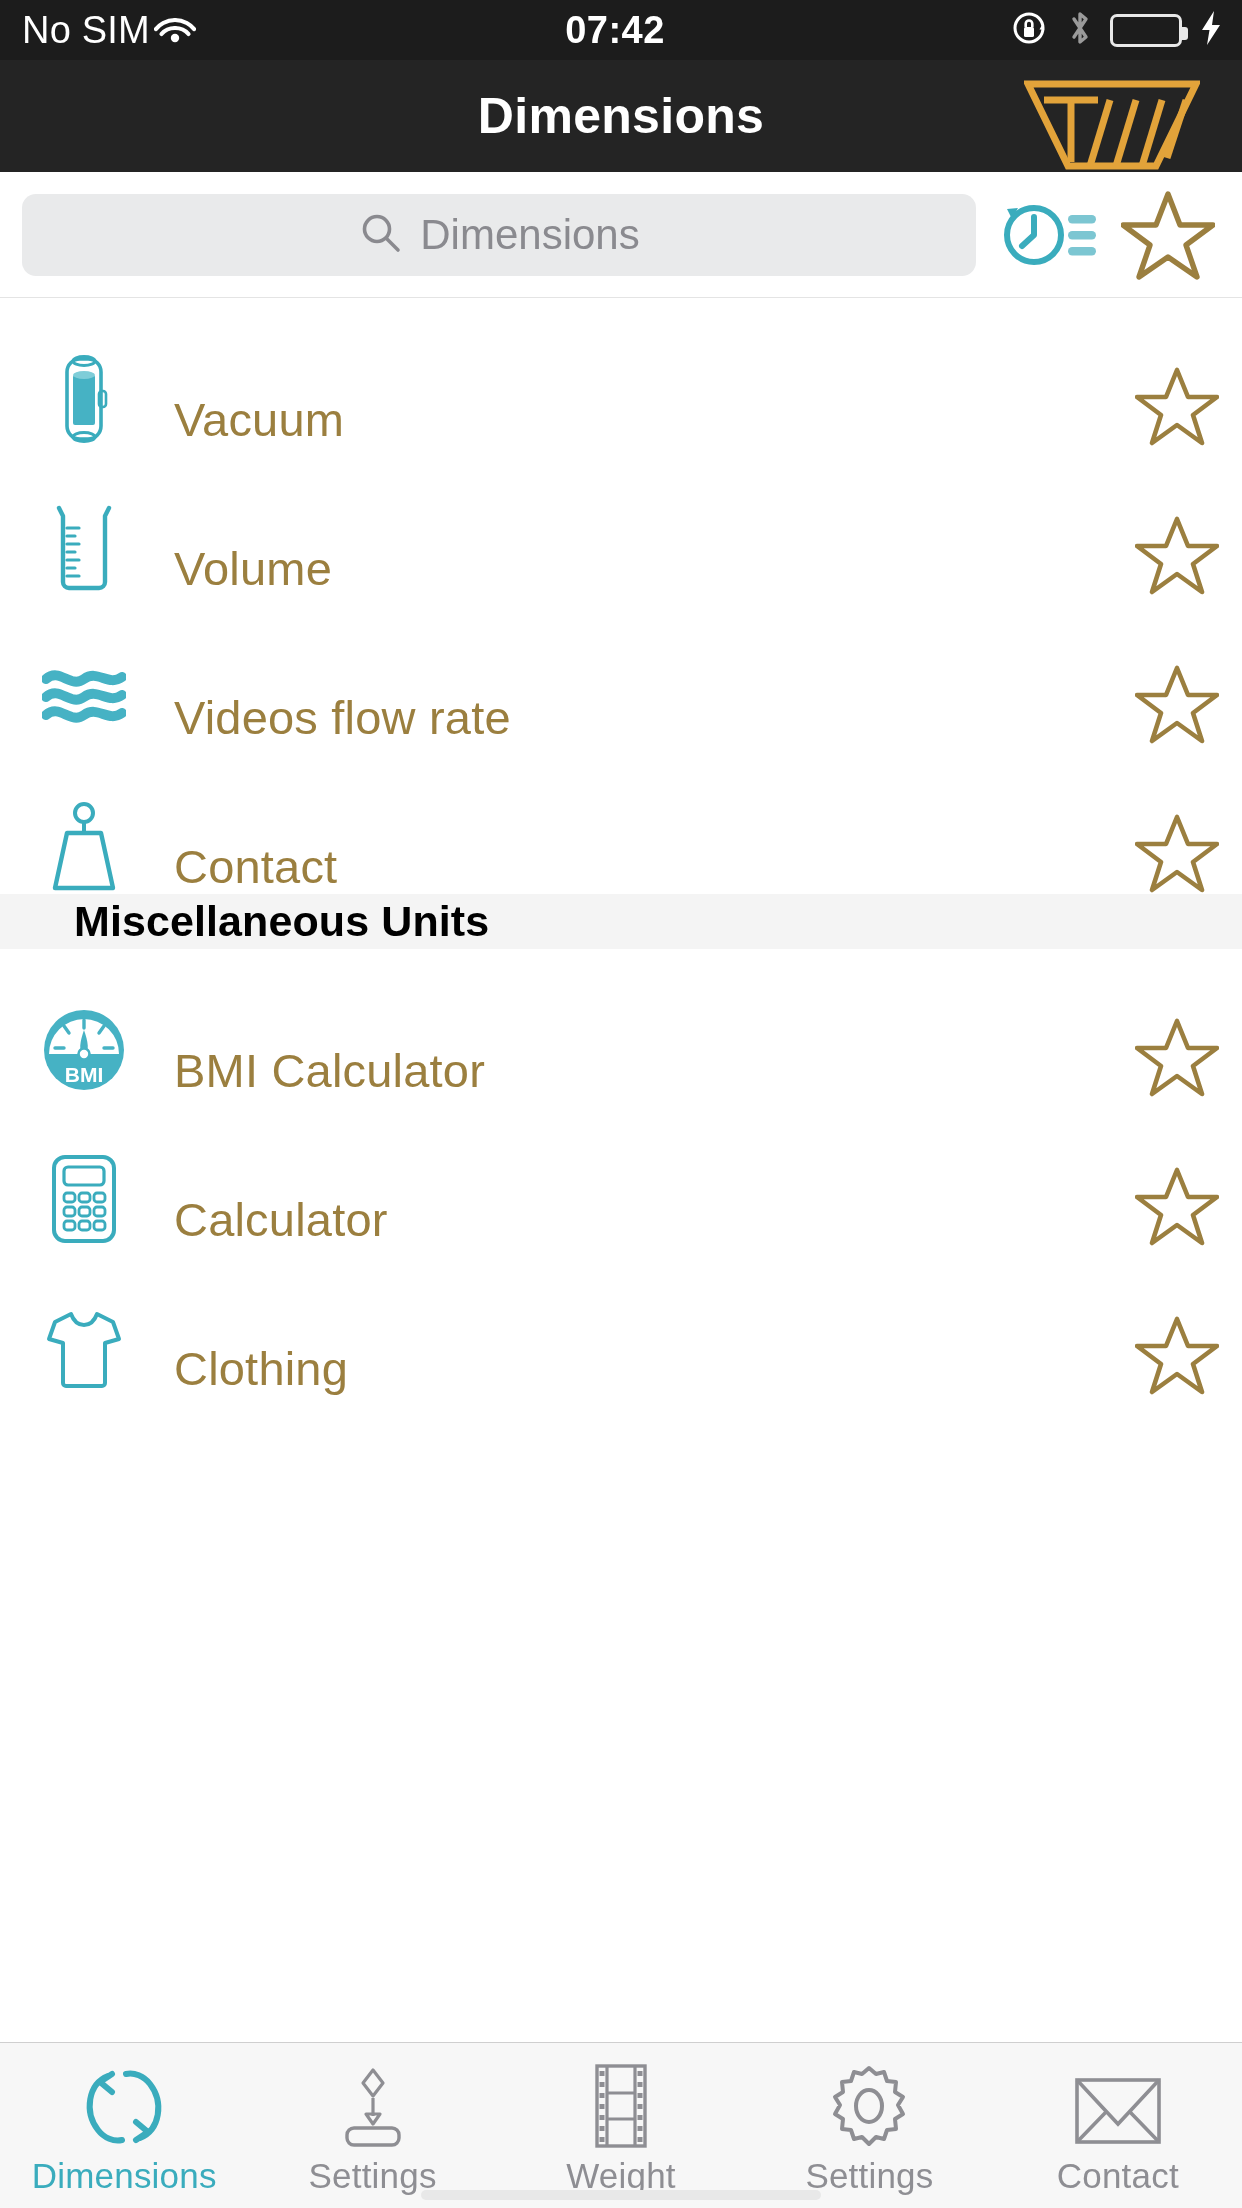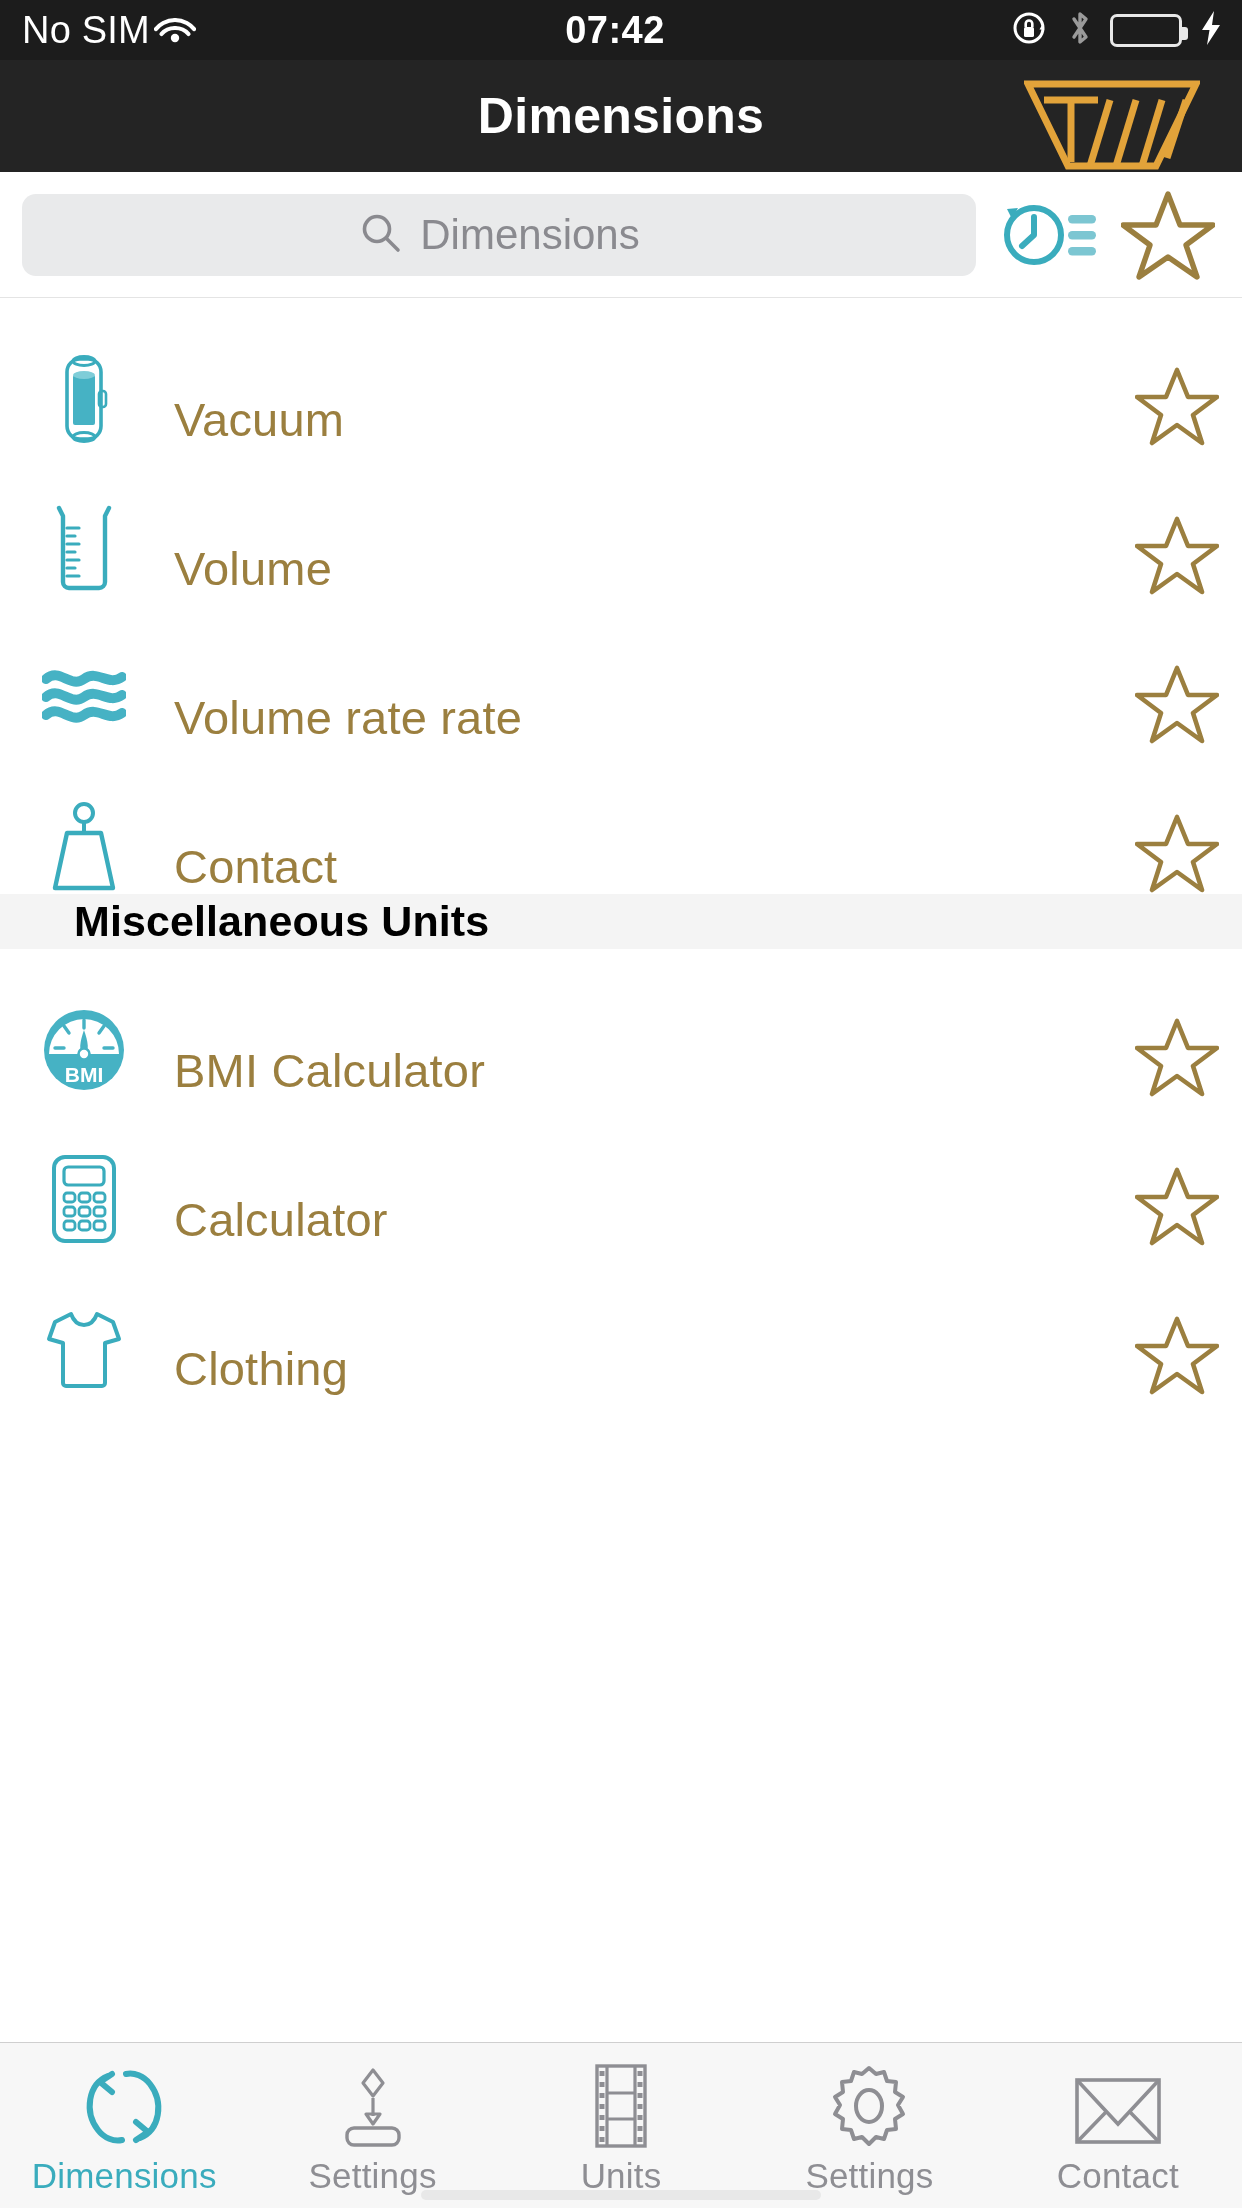--- a/index.html
+++ b/index.html
@@ -228,21 +228,21 @@
     <div class="row">
       <div class="row-icon">
         <svg width="84" height="64" viewBox="0 0 84 64">
           <g stroke="#46b2c4" stroke-width="10" fill="none" stroke-linecap="round">
             <path d="M4 14 C18 2 28 24 42 14 C56 4 66 22 80 12"></path>
             <path d="M4 32 C18 20 28 42 42 32 C56 22 66 40 80 30"></path>
             <path d="M4 50 C18 38 28 60 42 50 C56 40 66 58 80 48"></path>
           </g>
         </svg>
       </div>
-      <div class="row-label">Volume rate rate</div>
+      <div class="row-label">Videos flow rate</div>
       <div class="row-star">
         <svg width="84" height="82" viewBox="0 0 84 82">
           <path d="M42 5 L53 32 L82 32 L58 50 L67 78 L42 60 L17 78 L26 50 L2 32 L31 32 Z" stroke="#9b7f3f" stroke-width="4.6" fill="none" stroke-linejoin="round"></path>
         </svg>
       </div>
     </div>
 
     <div class="row">
       <div class="row-icon">
         <svg width="78" height="92" viewBox="0 0 78 92">
@@ -371,21 +371,21 @@
             <rect x="51.5" y="9" width="5" height="5"></rect>
               <rect x="51.5" y="20" width="5" height="5"></rect>
             <rect x="51.5" y="31" width="5" height="5"></rect>
               <rect x="51.5" y="42" width="5" height="5"></rect>
             <rect x="51.5" y="53" width="5" height="5"></rect>
               <rect x="51.5" y="64" width="5" height="5"></rect>
             <rect x="51.5" y="75" width="5" height="5"></rect>
           </g>
         </svg>
       </div>
-      <div class="tab-label">Units</div>
+      <div class="tab-label">Weight</div>
     </div>
 
     <div class="tab">
       <div class="tab-icon">
         <svg width="86" height="86" viewBox="0 0 86 86">
           <path d="M43 4 L50 10 L58 8 L61 17 L70 18 L69 28 L77 33 L72 41 L77 50 L69 55 L70 65
                    L61 66 L58 75 L50 73 L43 80 L36 73 L28 75 L25 66 L16 65 L17 55 L9 50
                    L14 41 L9 33 L17 28 L16 18 L25 17 L28 8 L36 10 Z" stroke="#8e8e93" stroke-width="4" fill="none" stroke-linejoin="round"></path>
           <ellipse cx="43" cy="42" rx="13" ry="16" stroke="#8e8e93" stroke-width="4" fill="none"></ellipse>
         </svg>

